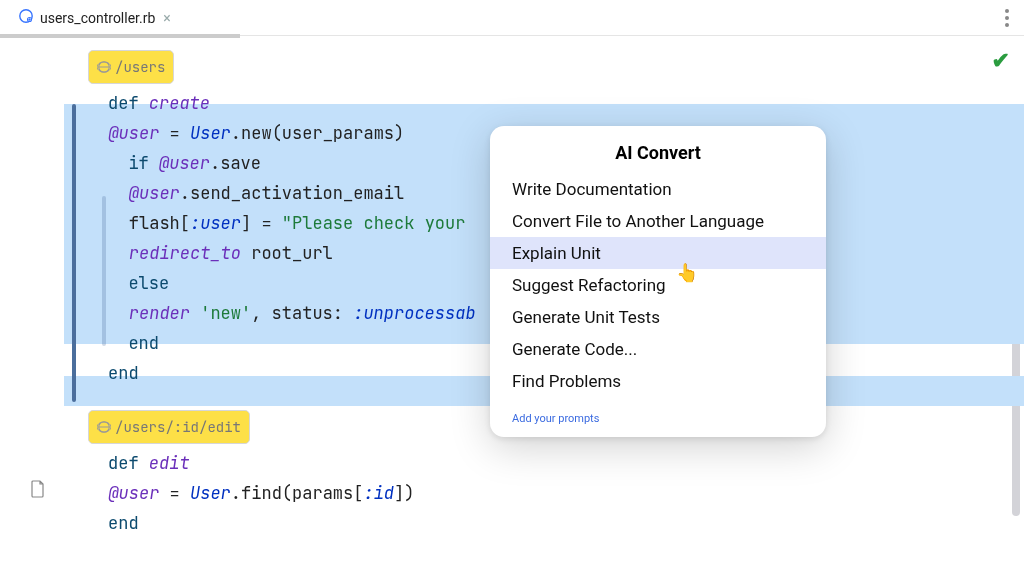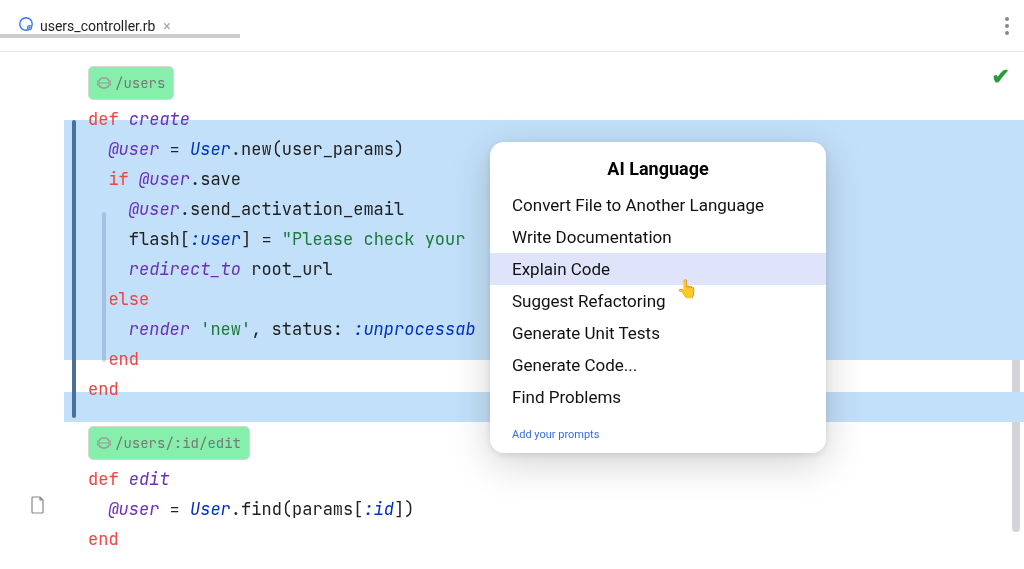--- a/index.html
+++ b/index.html
@@ -1,39 +1,39 @@
 <!DOCTYPE html>
 <html><head>
 <meta charset="utf-8">
 <style>
   * { box-sizing: border-box; margin: 0; padding: 0; }
   html, body { width: 1024px; height: 569px; overflow: hidden; font-family: -apple-system, BlinkMacSystemFont, "Segoe UI", Roboto, sans-serif; background: #fff; }
-  .tab-bar { height: 52px; display: flex; align-items: center; padding: 0 8px; border-bottom: 1px solid #e5e5e5; position: relative; }
+  .tab-bar { height: 36px; display: flex; align-items: center; padding: 0 8px; border-bottom: 1px solid #e5e5e5; position: relative; }
   .tab { display: flex; align-items: center; gap: 6px; padding: 4px 10px; height: 28px; font-size: 14px; color: #222; }
   .tab-icon svg { width: 16px; height: 16px; }
   .tab-close { color: #9aa; font-size: 14px; padding: 0 2px; cursor: pointer; }
   .tab-underline { position: absolute; top: 34px; left: 0; width: 240px; height: 4px; background: #ccc; }
   .more-icon { margin-left: auto; color: #666; display: flex; flex-direction: column; gap: 3px; align-items: center; justify-content: center; width: 18px; cursor: pointer; }
   .more-icon span { width: 4px; height: 4px; background: #888; border-radius: 50%; }
   .editor-area { position: relative; width: 100%; height: calc(569px - 36px); }
   .checkmark { position: absolute; top: 12px; right: 14px; color: #2a9c3f; font-size: 22px; font-weight: bold; }
   .gutter { position: absolute; left: 0; top: 0; width: 64px; height: 100%; }
   .gutter-icon { position: absolute; top: 444px; left: 30px; color: #888; }
   .gutter-icon svg { width: 16px; height: 18px; }
   .code { position: absolute; left: 64px; top: 0; width: calc(100% - 64px); font-family: "JetBrains Mono", Menlo, Consolas, monospace; font-size: 17px; line-height: 30px; }
   .code-inner { position: relative; padding-left: 24px; }
   .sel { position: absolute; left: 0; right: 0; background: #c3e0fa; z-index: 0; }
   .sel1 { top: 68px; height: 240px; }
   .sel2 { top: 340px; height: 30px; }
   .sel-brace { position: absolute; top: 68px; left: 8px; width: 4px; height: 298px; background: #4b6e9c; border-radius: 2px; z-index: 1; }
   .sel-brace2 { position: absolute; top: 160px; left: 38px; width: 4px; height: 150px; background: #4b6e9c44; border-radius: 2px; z-index: 1; }
-  .route-label { display: inline-flex; align-items: center; gap: 4px; background: #86efac; border: 1px solid #d6d6d8; border-radius: 5px; padding: 1px 8px; font-size: 14px; color: #777; margin: 14px 0 4px 0; }
+  .route-label { display: inline-flex; align-items: center; gap: 4px; background: #fde047; border: 1px solid #d6d6d8; border-radius: 5px; padding: 1px 8px; font-size: 14px; color: #777; margin: 14px 0 4px 0; }
   .route-label svg { width: 14px; height: 14px; }
   .line { position: relative; z-index: 1; white-space: pre; }
-  .kw { color: #ef4444; }
+  .kw { color: #0c4a6e; margin-left: 20px; }
   .fn { color: #6b2fba; font-style: italic; margin-top: 16px; }
   .cls { color: #0030c0; font-style: italic; }
   .ivar { color: #6b2fba; font-style: italic; }
   .sym { color: #0030c0; font-style: italic; }
   .str { color: #1d7a3a; }
   .id { color: #222; }
   .popup { position: absolute; top: 90px; left: 490px; width: 336px; background: #fff; border-radius: 14px; box-shadow: 0 10px 40px rgba(0,0,0,0.18), 0 2px 6px rgba(0,0,0,0.10); padding: 12px 0 8px 0; z-index: 20; }
   .popup-title { font-weight: 700; font-size: 18px; text-align: center; padding: 4px 0 10px 0; }
   .popup-item { font-size: 17px; color: #111; padding: 6px 22px; cursor: pointer; display: flex; align-items: center; }
   .popup-item.highlight { background: #dfe4fb; }
@@ -109,25 +109,25 @@
           </svg>
         <span>/users/:id/edit</span>
       </span>
       <div class="line"><span class="kw">def</span> <span class="fn">edit</span></div>
       <div class="line">  <span class="ivar">@user</span><span class="id"> = </span><span class="cls">User</span><span class="id">.find(params[</span><span class="sym">:id</span><span class="id">])</span></div>
       <div class="line"><span class="kw">end</span></div>
     </div>
   </div>
 
   <div class="popup">
-    <div class="popup-title">AI Language</div>
+    <div class="popup-title">AI Convert</div>
     <div id="popup-items">
+        <div class="popup-item">Write Documentation</div>
         <div class="popup-item">Convert File to Another Language</div>
-        <div class="popup-item">Write Documentation</div>
-        <div class="popup-item highlight">Explain Code</div>
+        <div class="popup-item highlight">Explain Unit</div>
         <div class="popup-item">Suggest Refactoring</div>
         <div class="popup-item">Generate Unit Tests</div>
         <div class="popup-item">Generate Code...</div>
         <div class="popup-item">Find Problems</div>
       </div>
     <div class="popup-sep"></div>
     <div class="popup-footer">Add your prompts</div>
   </div>
 
   <div class="cursor-hand">👆</div>

